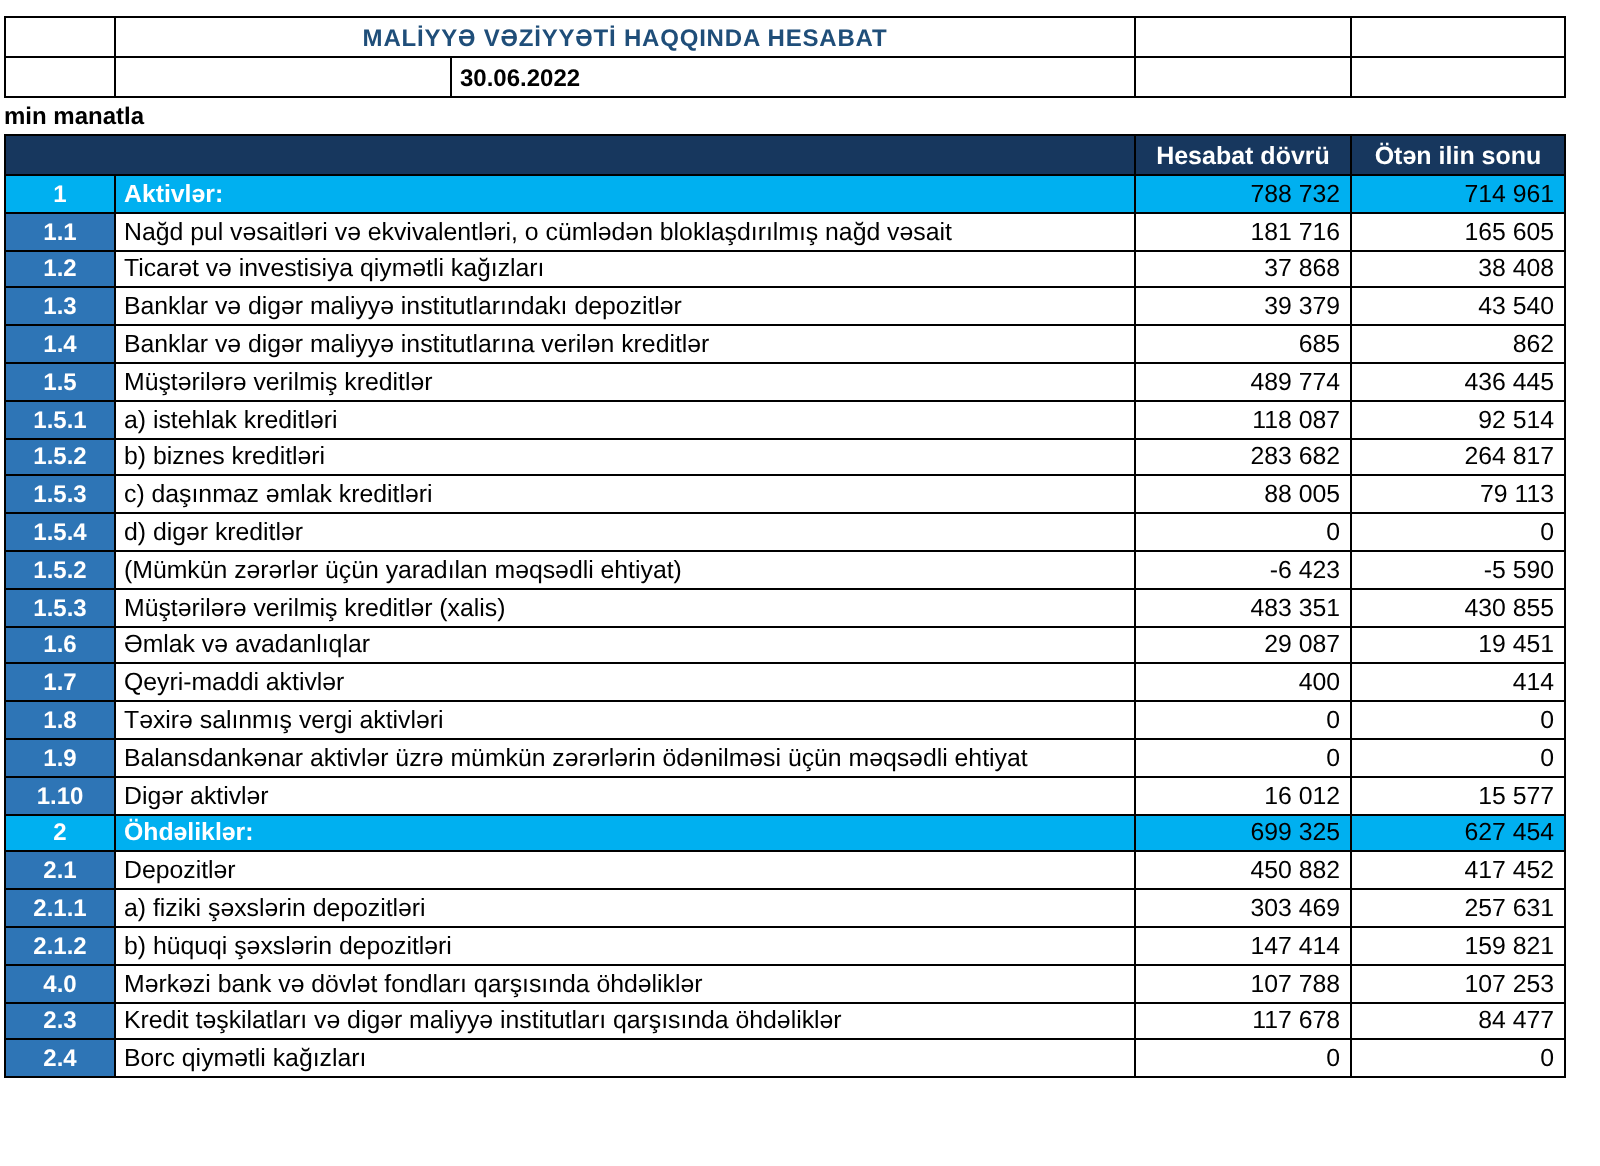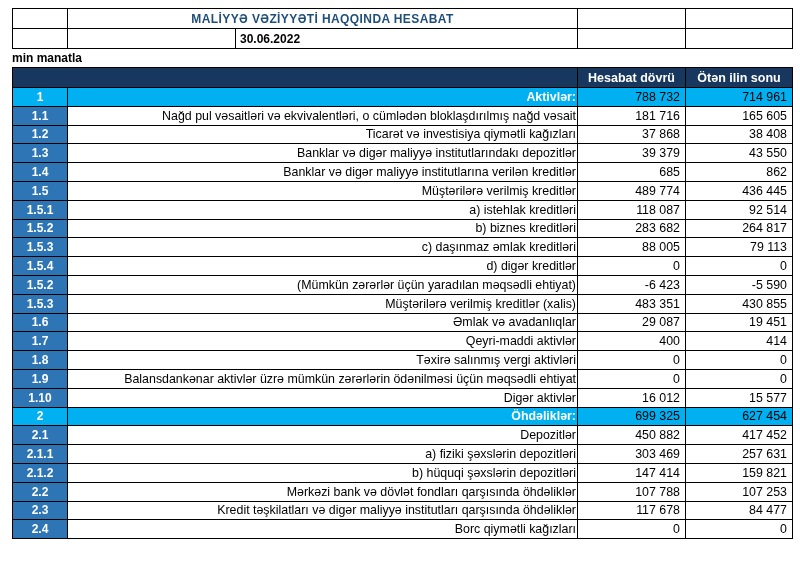--- a/index.html
+++ b/index.html
@@ -4,21 +4,21 @@
 <style>
   :root{
     --navy:#17375E;
     --blue:#2E75B6;
     --cyan:#00B0F0;
     --title-color:#1F4E79;
   }
   html,body{margin:0;padding:0;background:#fff;}
   .sheet{
     width:800px;height:583px;box-sizing:border-box;
-    padding:8px 10px 0 12px;background:#fff;overflow:hidden;
+    padding:8px 10px 0 2px;background:#fff;overflow:hidden;
     font-family:"Liberation Sans", sans-serif;color:#000;
   }
   table{border-collapse:collapse;table-layout:fixed;width:780px;}
   td,th{border:1px solid #000;box-sizing:border-box;overflow:hidden;white-space:nowrap;}
   
   .top-table td{height:20px;font-size:12px;}
   .title-cell{
     text-align:center;font-weight:bold;font-size:13px;
     color:var(--title-color);letter-spacing:.4px;
   }
@@ -31,21 +31,21 @@
   
   .main-table{height:382px;}
   .main-table thead th{
     background:var(--navy);color:#fff;font-weight:bold;font-size:12.5px;
     text-align:center;height:20px;
   }
   .main-table td{font-size:12.4px;height:18.8px;}
   .main-table td.num{
     background:var(--blue);color:#fff;font-weight:bold;text-align:center;font-size:12px;
   }
-  .main-table td.label{text-align:right;padding-left:4px;}
+  .main-table td.label{text-align:left;padding-left:4px;}
   .main-table td.val{text-align:right;padding-right:5px;}
   .main-table tr.section td{background:var(--cyan);}
   .main-table tr.section td.label{color:#fff;font-weight:bold;}
   .main-table tr.section td.num{background:var(--cyan);}
 </style>
 </head>
 <body>
 
 <div class="sheet">
 
@@ -106,21 +106,21 @@
         <tr>
           <td class="num">1.2</td>
           <td class="label">Ticarət və investisiya qiymətli kağızları</td>
           <td class="val">37 868</td>
           <td class="val">38 408</td>
         </tr>
         <tr>
           <td class="num">1.3</td>
           <td class="label">Banklar və digər maliyyə institutlarındakı depozitlər</td>
           <td class="val">39 379</td>
-          <td class="val">43 550</td>
+          <td class="val">43 540</td>
         </tr>
         <tr>
           <td class="num">1.4</td>
           <td class="label">Banklar və digər maliyyə institutlarına verilən kreditlər</td>
           <td class="val">685</td>
           <td class="val">862</td>
         </tr>
         <tr>
           <td class="num">1.5</td>
           <td class="label">Müştərilərə verilmiş kreditlər</td>
@@ -211,21 +211,21 @@
           <td class="val">303 469</td>
           <td class="val">257 631</td>
         </tr>
         <tr>
           <td class="num">2.1.2</td>
           <td class="label">b) hüquqi şəxslərin depozitləri</td>
           <td class="val">147 414</td>
           <td class="val">159 821</td>
         </tr>
         <tr>
-          <td class="num">2.2</td>
+          <td class="num">4.0</td>
           <td class="label">Mərkəzi bank və dövlət fondları qarşısında öhdəliklər</td>
           <td class="val">107 788</td>
           <td class="val">107 253</td>
         </tr>
         <tr>
           <td class="num">2.3</td>
           <td class="label">Kredit təşkilatları və digər maliyyə institutları qarşısında öhdəliklər</td>
           <td class="val">117 678</td>
           <td class="val">84 477</td>
         </tr>

